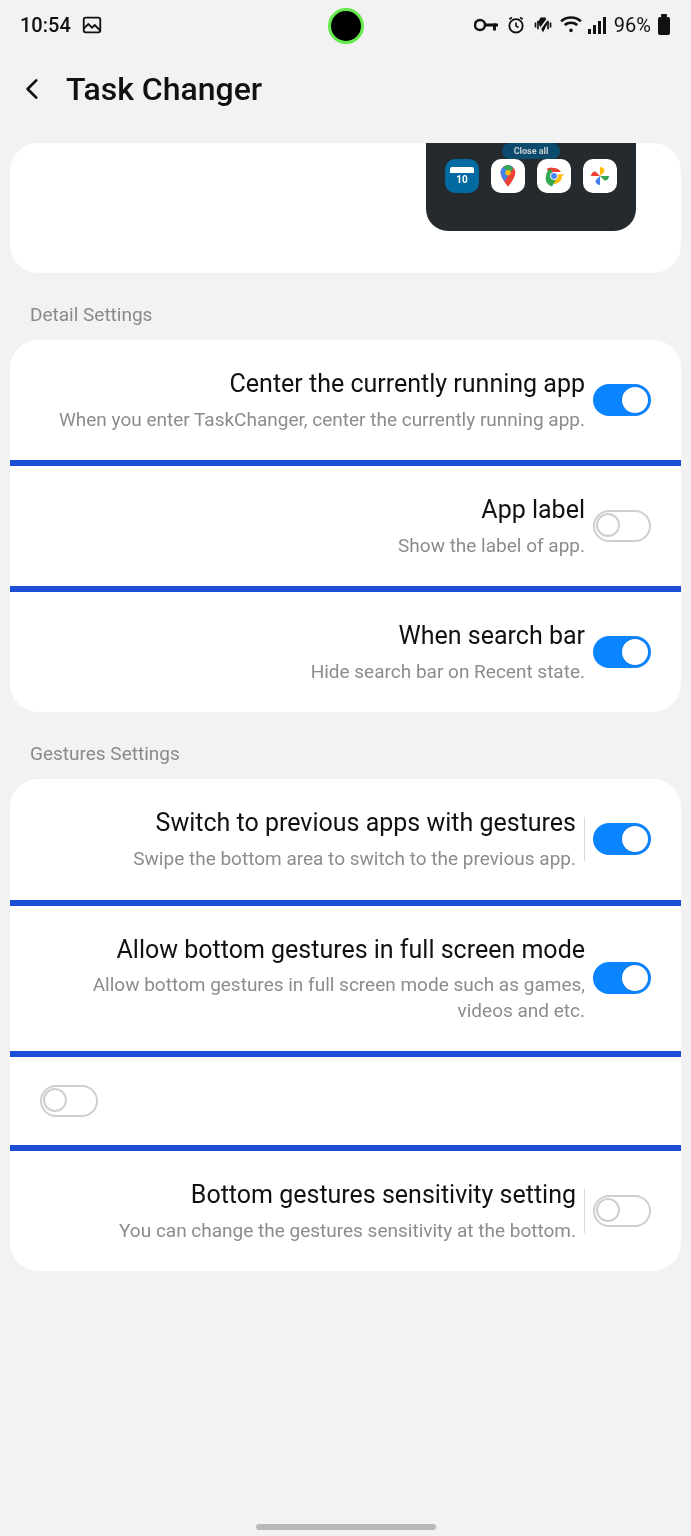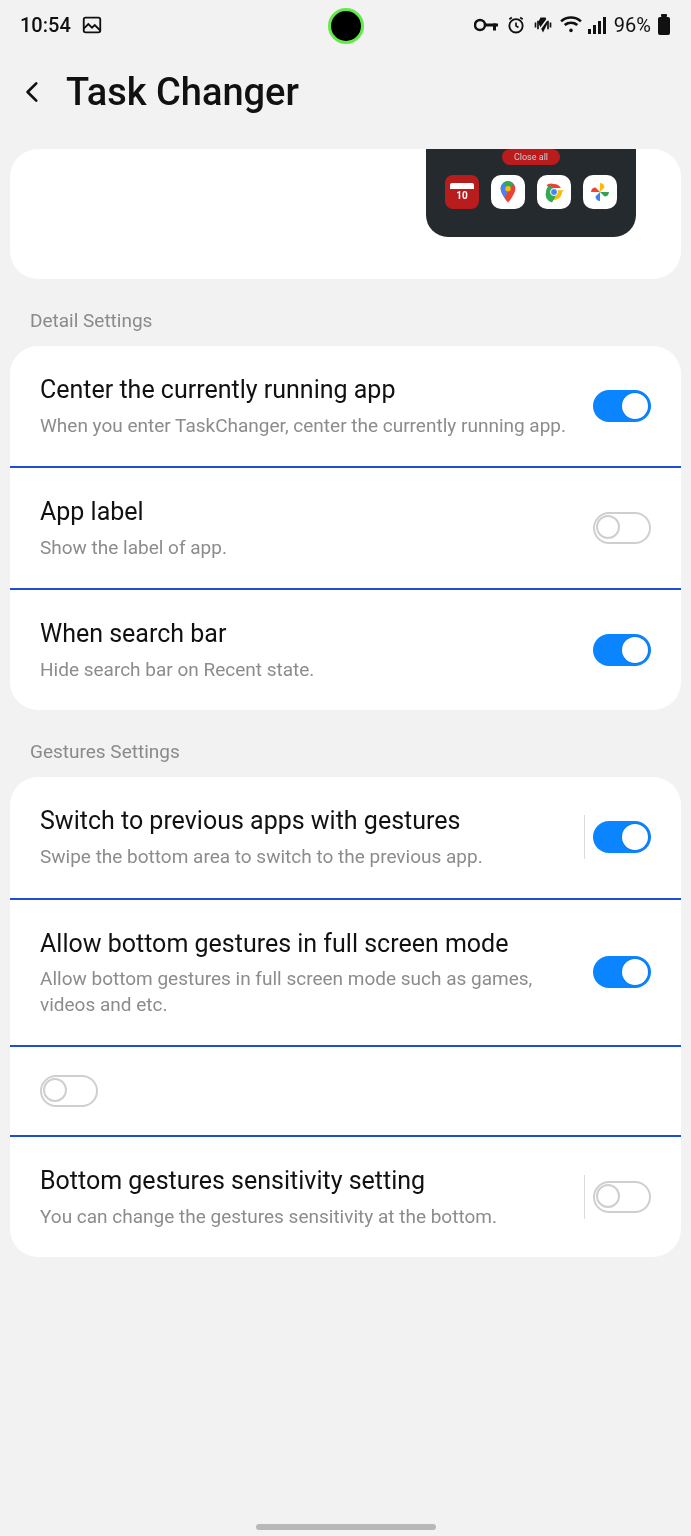--- a/index.html
+++ b/index.html
@@ -35,21 +35,21 @@
   }
 
   
   .header {
     display: flex;
     align-items: center;
     padding: 20px 20px 35px 20px;
     gap: 20px;
   }
   .back-arrow { width: 26px; height: 26px; }
-  .header-title { font-size: 38px; font-weight: 500; color: #111; }
+  .header-title { font-size: 32px; font-weight: 500; color: #111; }
 
   
   .preview-card {
     background: #fff;
     margin: 0 10px 20px 10px;
     border-radius: 28px;
     height: 130px;
     position: relative;
     overflow: hidden;
   }
@@ -60,36 +60,36 @@
     width: 210px;
     height: 90px;
     background: #242a2e;
     border-radius: 0 0 22px 22px;
     display: flex;
     flex-direction: column;
     align-items: center;
     padding-top: 2px;
   }
   .close-all-pill {
-    background: #b91c1c;
+    background: #0c4a6e;
     color: #c9cfd2;
     font-size: 9px;
     padding: 3px 12px;
     border-radius: 10px;
-    margin-bottom: 10px;
+    font-weight: bold;
   }
   .app-row { display: flex; gap: 12px; }
   .app-icon {
     width: 34px; height: 34px;
     border-radius: 10px;
     background: #fff;
     display: flex; align-items: center; justify-content: center;
     font-size: 18px;
   }
-  .app-cal { background: #b91c1c; color:#fff; font-size:10px; font-weight:bold; flex-direction:column; line-height:1;border-radius:8px; }
+  .app-cal { background: #0369a1; color:#fff; font-size:10px; font-weight:bold; flex-direction:column; line-height:1; }
   .app-cal .bar{ width:70%; height:6px; background:#fff; border-radius:2px 2px 0 0; margin-bottom:2px;}
   .maps-pin { width:16px; height:22px; }
   .chrome-svg, .photos-svg { width:24px; height:24px; }
 
   
   .section-label {
     font-size: 19px;
     color: #8a8a8a;
     font-weight: 400;
     padding: 10px 30px 14px 30px;
@@ -100,22 +100,23 @@
     background: #fff;
     border-radius: 28px;
     margin: 0 10px 20px 10px;
     overflow: hidden;
   }
   .row {
     display: flex;
     align-items: center;
     padding: 28px 30px;
     gap: 8px;
-  }
-  .row + .row { border-top: 2px solid #1d4ed8; }
+    text-align: right;
+  }
+  .row + .row { border-top: 6px solid #1d4ed8; }
   .row-text { flex: 1; }
   .row-title { font-size: 25px; color: #111; line-height: 1.3; }
   .row-desc { font-size: 19px; color: #8c8c8c; margin-top: 6px; line-height: 1.35; }
   .vdivider { width: 1px; height: 44px; background: #d9d9d9; }
 
   
   .toggle {
     width: 58px; height: 32px;
     border-radius: 16px;
     position: relative;

